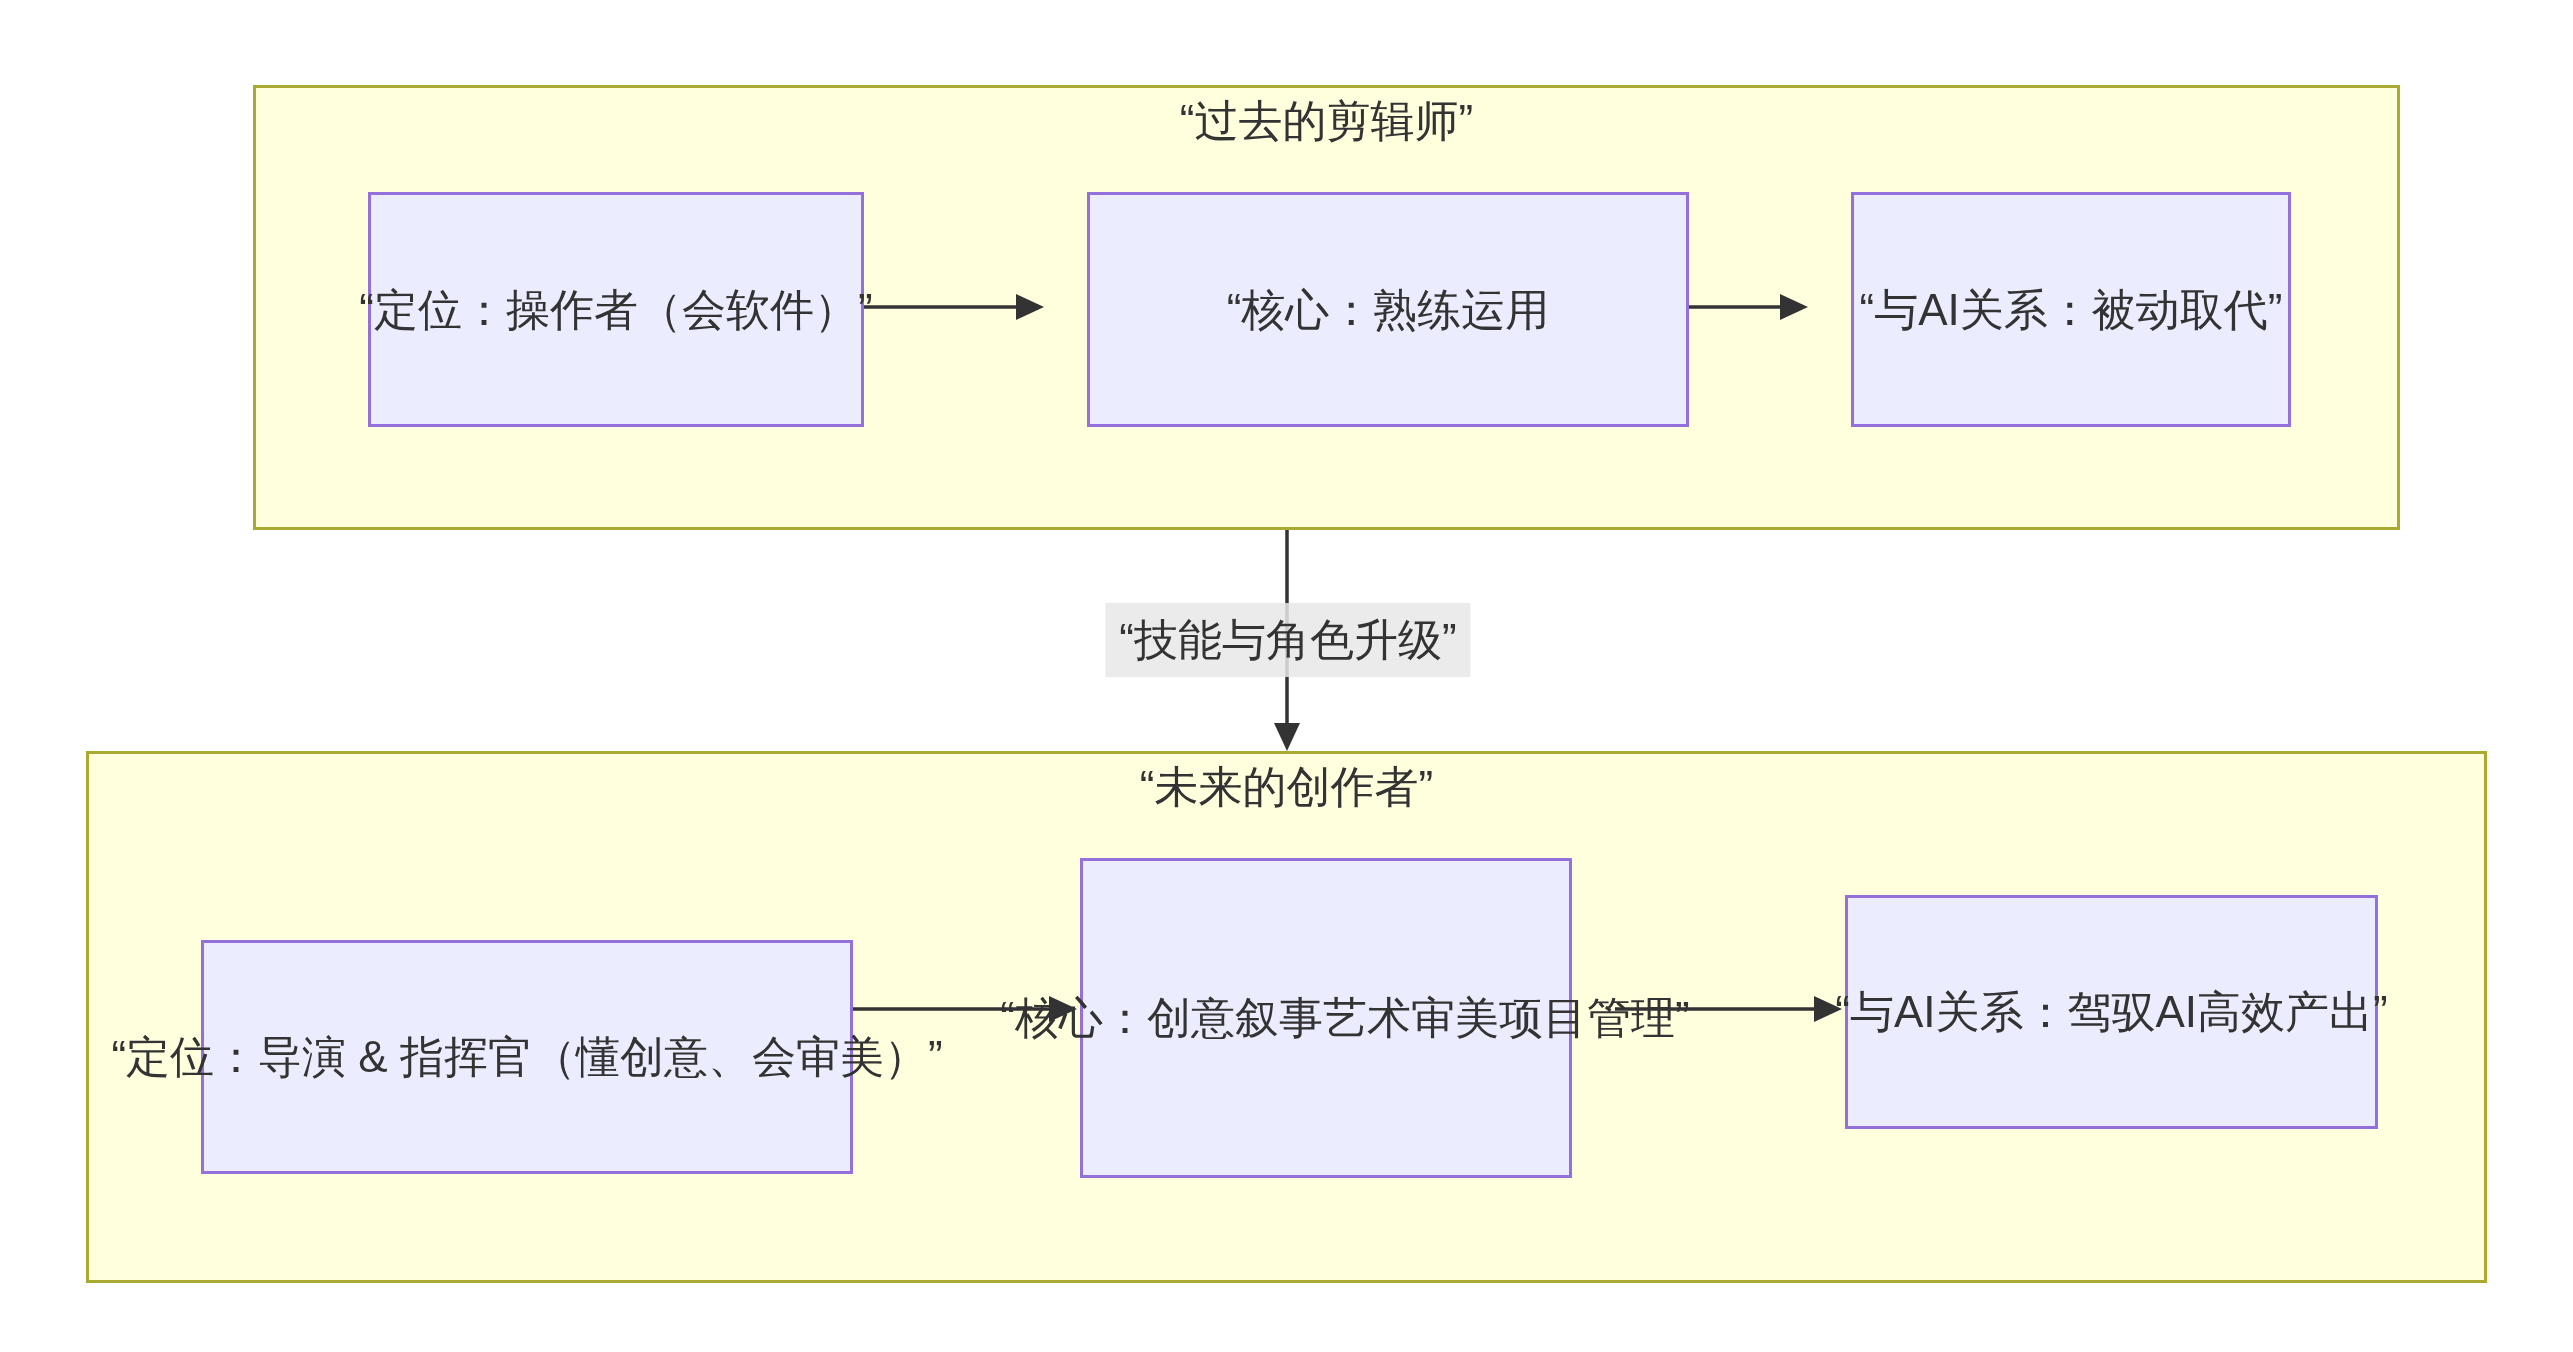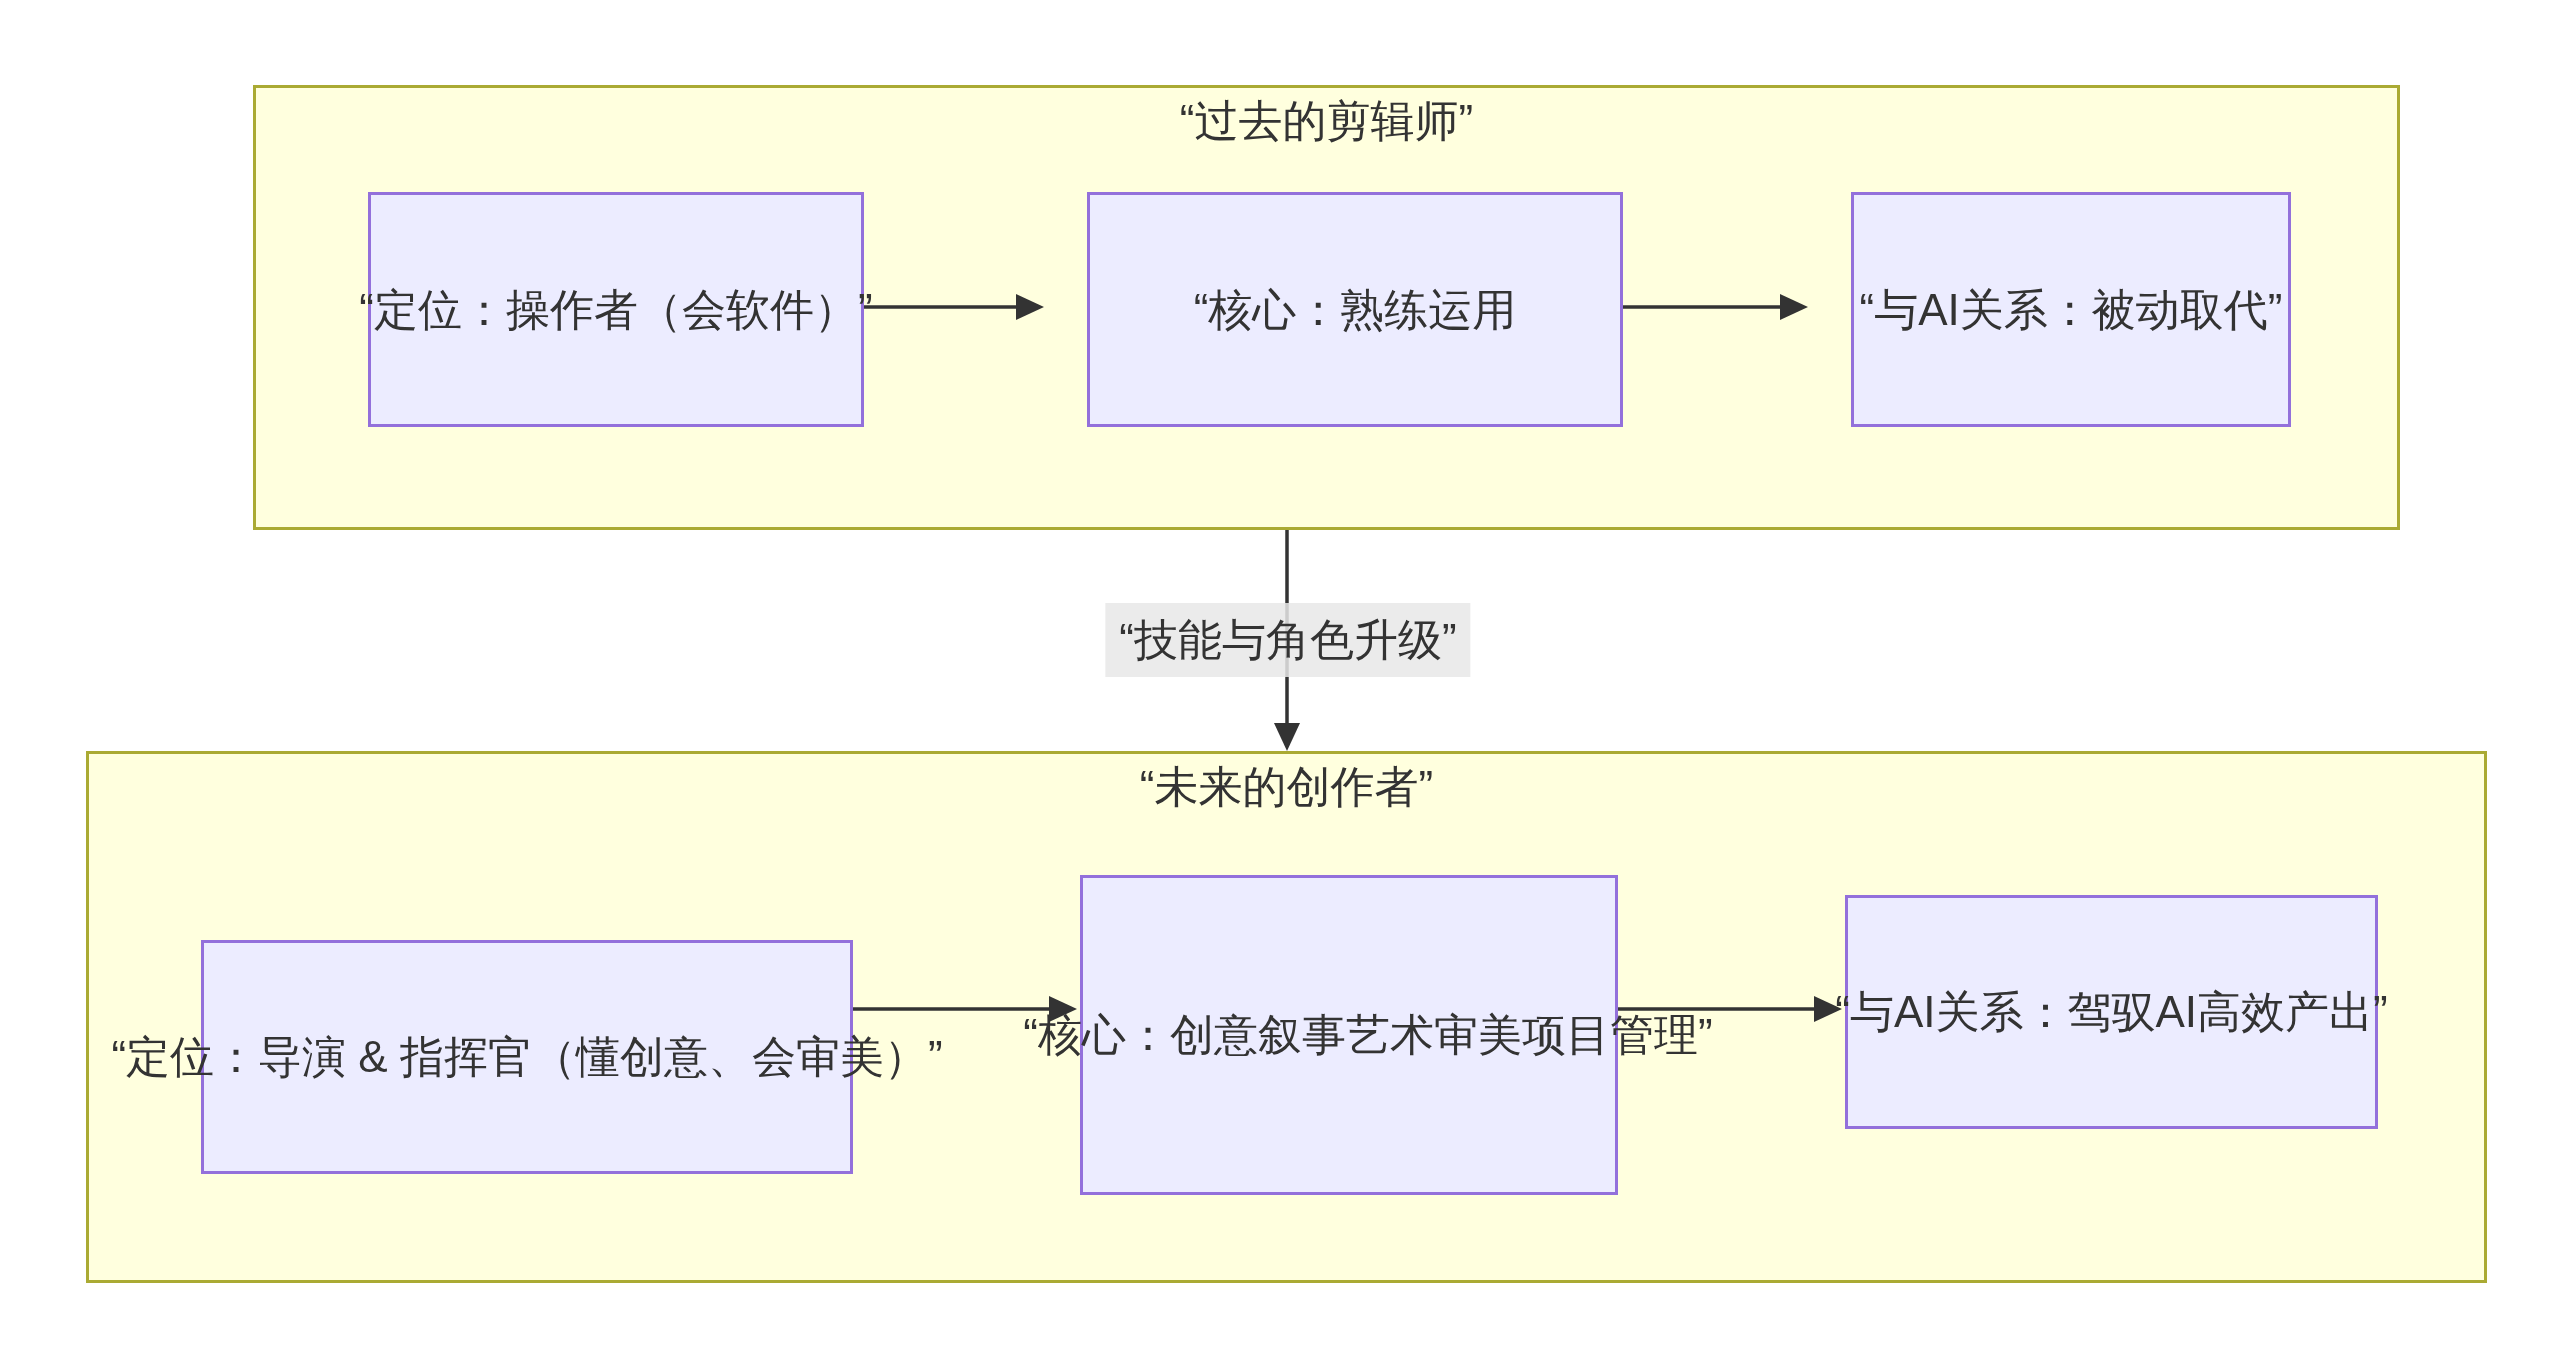--- a/index.html
+++ b/index.html
@@ -50,24 +50,24 @@
     justify-content: center;
     align-items: center;
     text-align: center;
     font-size: 44px;
     color: var(--text-color);
     z-index: 3;
   }
   .node .line { line-height: 74px; white-space: nowrap; }
   
   .node-past-a   { left: 112px;  top: 104px; width: 496px; height: 235px; }
-  .node-past-b   { left: 831px;  top: 104px; width: 536px; height: 235px; }
+  .node-past-b   { left: 831px;  top: 104px; width: 602px; height: 235px; }
   .node-past-c   { left: 1595px; top: 104px; width: 440px; height: 235px; }
   .node-future-a { left: 112px;  top: 141px; width: 652px; height: 234px; margin-top: 45px; }
-  .node-future-b { left: 991px;  top: 121px; width: 538px; height: 320px; padding-left: 38px; }
+  .node-future-b { left: 991px;  top: 104px; width: 492px; height: 320px; padding-left: 38px; }
   .node-future-c { left: 1756px; top: 141px; width: 533px; height: 234px; }
   .edges-layer {
     position: absolute;
     left: 0; top: 0;
     width: 2573px; height: 1352px;
     z-index: 2;
     pointer-events: none;
   }
   .edges-layer line { stroke: var(--edge-color); stroke-width: 3.5px; }
   .edges-layer polygon { fill: var(--edge-color); }

